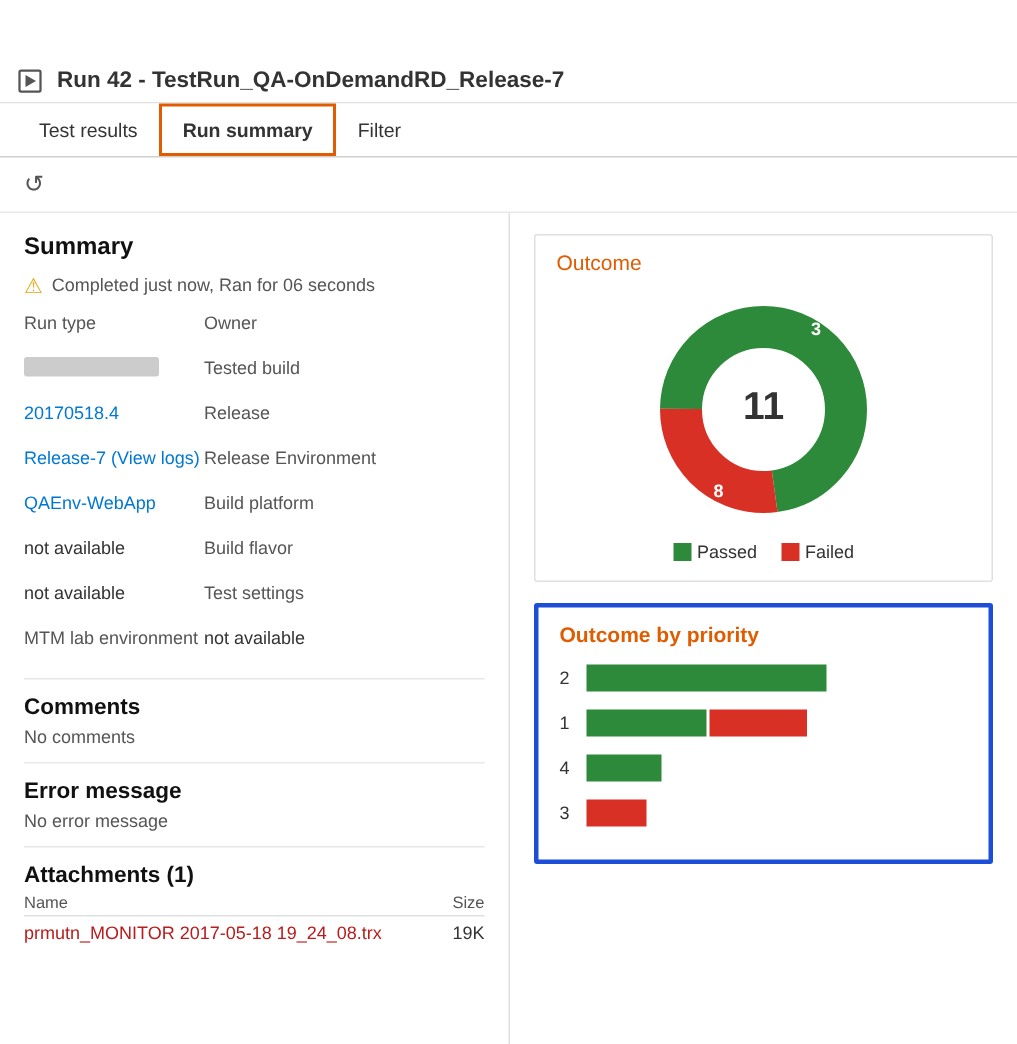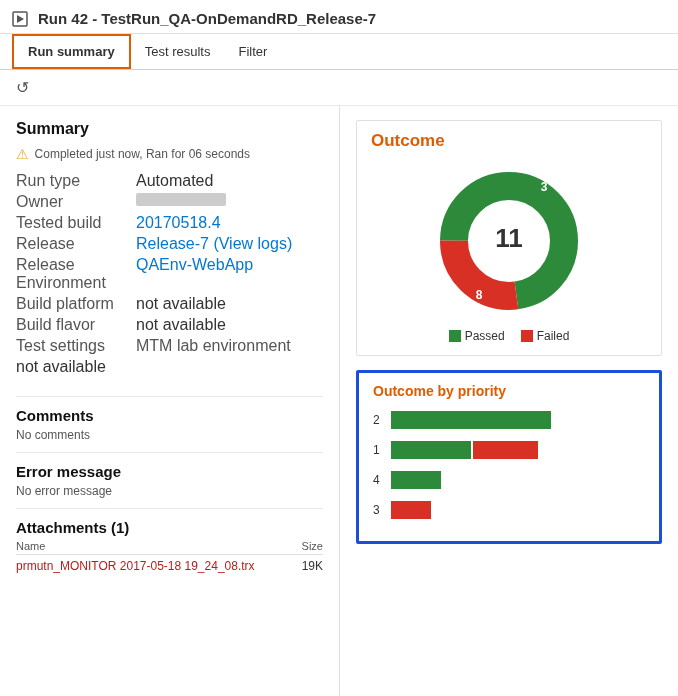--- a/index.html
+++ b/index.html
@@ -11,20 +11,21 @@
       width: 678px;
       height: 696px;
       overflow: hidden;
     }
     .title-bar {
       display: flex;
       align-items: flex-end;
       padding: 10px 12px 6px 12px;
       border-bottom: 1px solid #e0e0e0;
       background: #fff;
+      margin-top: 35px;
     }
     .title-bar-icon {
       width: 16px;
       height: 16px;
       margin-right: 10px;
       color: #666;
     }
     .title-text {
       font-size: 15px;
       font-weight: 600;
@@ -92,22 +93,22 @@
       color: #555;
     }
     .warning-icon {
       color: #e6a817;
       margin-right: 6px;
       font-size: 14px;
     }
     .info-grid {
       display: grid;
       grid-template-columns: 120px 1fr;
-      row-gap: 3px;
-      font-size: 16px;
+      row-gap: 16px;
+      font-size: 12px;
       margin-bottom: 20px;
     }
     .info-label {
       color: #555;
     }
     .info-value {
       color: #333;
     }
     .info-value.link {
       color: #0078d4;
@@ -155,22 +156,22 @@
     }
 
     
     .outcome-box {
       border: 1px solid #e0e0e0;
       border-radius: 2px;
       padding: 10px 14px 12px;
       margin-bottom: 14px;
     }
     .outcome-title {
-      font-size: 17px;
-      font-weight: 700;
+      font-size: 14px;
+      font-weight: 400;
       color: #e05c00;
       margin-bottom: 10px;
     }
     .donut-container {
       display: flex;
       justify-content: center;
       align-items: center;
       margin-bottom: 8px;
     }
     .donut-svg {
@@ -239,43 +240,42 @@
   <span class="title-bar-icon">
     <svg width="16" height="16" viewBox="0 0 16 16" fill="none">
       <rect x="1" y="1" width="14" height="14" rx="1" stroke="#555" stroke-width="1.5" fill="none"></rect>
       <polygon points="5,4 12,8 5,12" fill="#555"></polygon>
     </svg>
   </span>
   <span class="title-text">Run 42 - TestRun_QA-OnDemandRD_Release-7</span>
 </div>
 
 <div class="tabs">
+  <button class="tab">Test results</button>
   <button class="tab active">Run summary</button>
-  <button class="tab">Test results</button>
   <button class="tab">Filter</button>
 </div>
 
 <div class="toolbar">
   <button class="refresh-btn">↺</button>
 </div>
 
 <div class="content">
 
   <div class="left-panel">
     <div class="section-title">Summary</div>
 
     <div class="warning-row">
       <span class="warning-icon">⚠</span>
       <span>Completed just now, Ran for 06 seconds</span>
     </div>
 
     <div class="info-grid">
 
       <span class="info-label">Run type</span>
-      <span class="info-value">Automated</span>
 
       <span class="info-label">Owner</span>
       <span class="info-value blurred" style="color:#bbb;background:#ccc;border-radius:2px;display:inline-block;width:90px;height:13px;"></span>
 
       <span class="info-label">Tested build</span>
       <span class="info-value link">20170518.4</span>
 
       <span class="info-label">Release</span>
       <span class="info-value link">Release-7 (View logs)</span>
 

